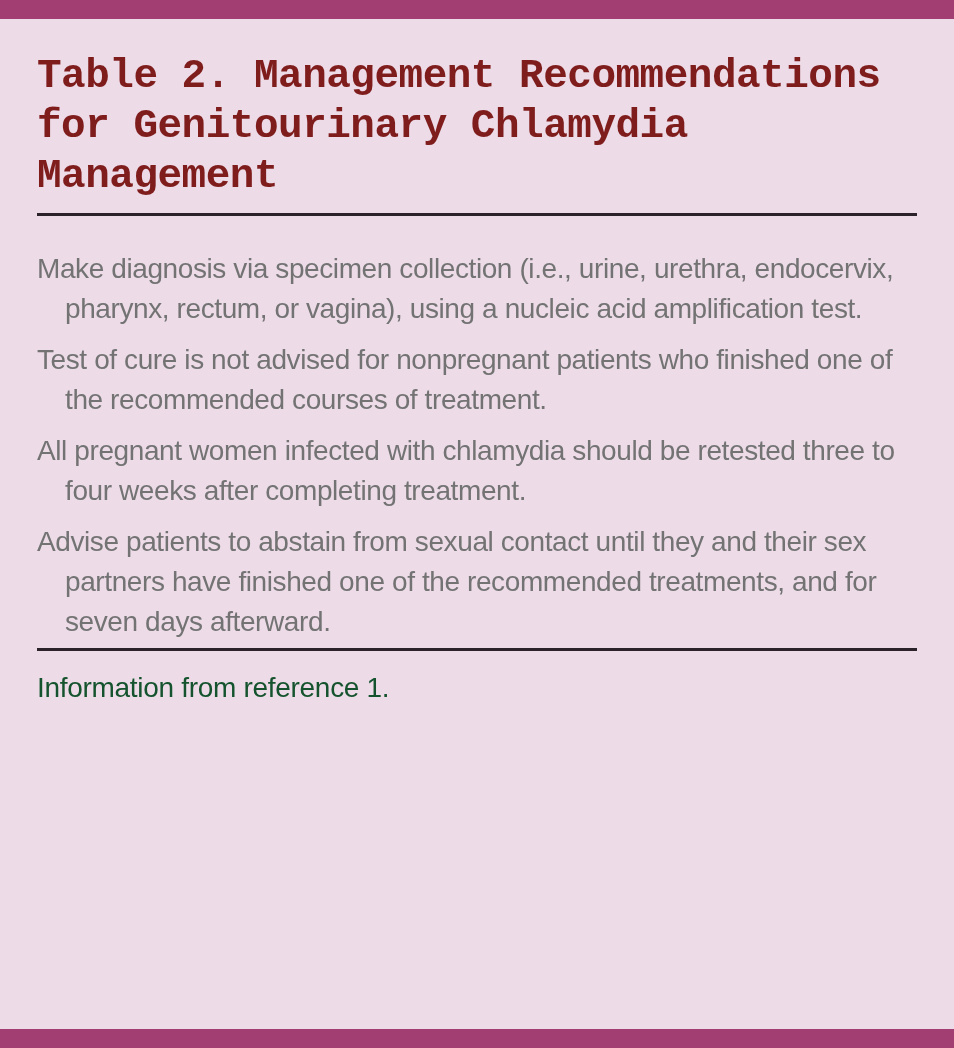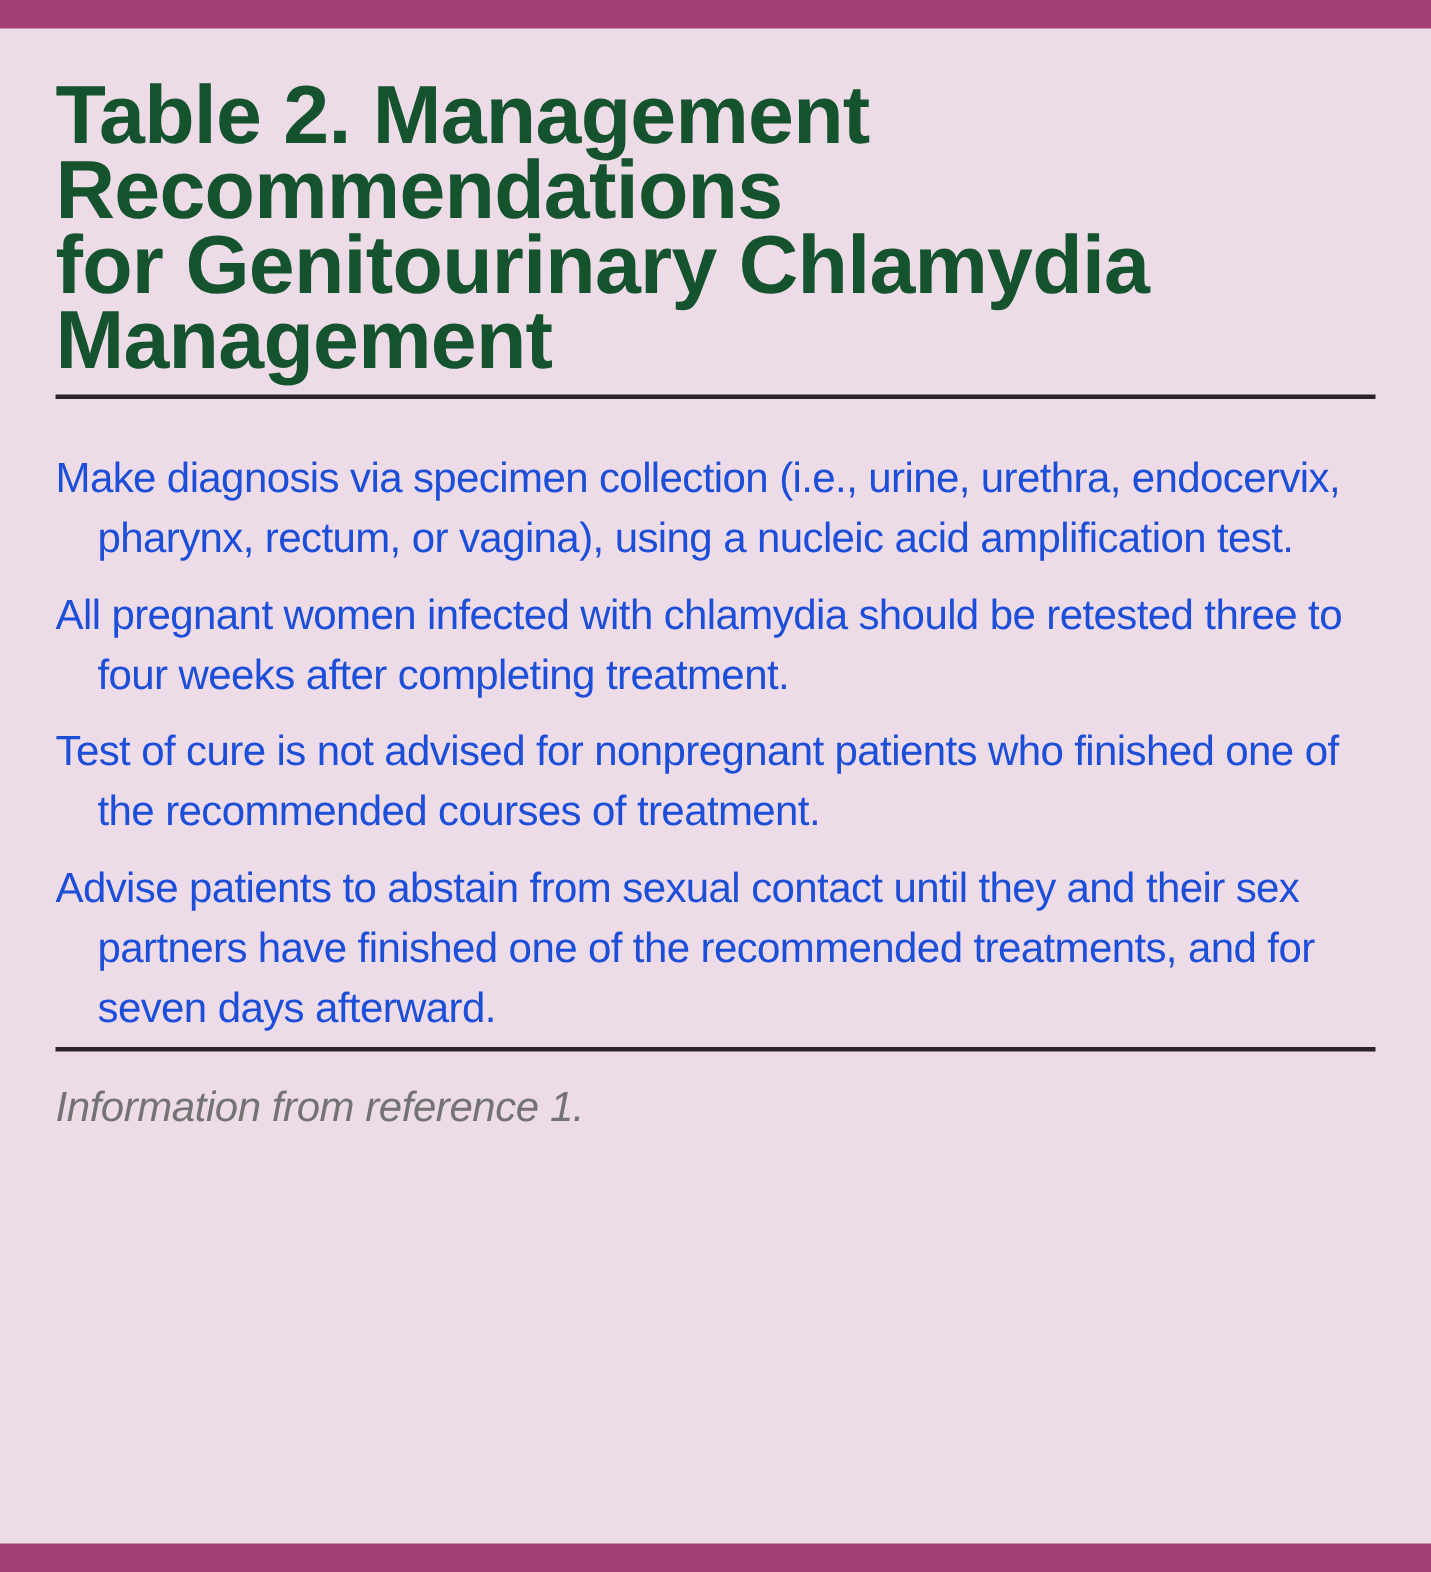--- a/index.html
+++ b/index.html
@@ -21,50 +21,50 @@
     right: 0;
     height: 19px;
     background: #a23e71;
   }
   .accent-bar.top { top: 0; }
   .accent-bar.bottom { bottom: 0; }
   .content {
     padding: 51px 37px 0 37px;
   }
   .table-title {
-    font-size: 55px;
+    font-size: 41px;
     line-height: 50px;
     font-weight: bold;
-    color: #14532d;
+    color: #7f1d1d;
     letter-spacing: -0.5px;
+    font-family: Liberation Mono, monospace;
   }
   .rule {
     height: 3px;
     background: #2b2329;
     border: none;
   }
   .rule-top { margin-top: 12px; }
   .recommendations { margin-top: 33px; }
   .rec-item {
     font-size: 28px;
     line-height: 40px;
-    color: #1d4ed8;
+    color: #737373;
     letter-spacing: -0.4px;
     padding-left: 28px;
     text-indent: -28px;
     margin-bottom: 11px;
   }
   .rec-item:last-child { margin-bottom: 0; }
   .rule-bottom { margin-top: 6px; }
   .footnote {
     margin-top: 17px;
     font-size: 28px;
     line-height: 40px;
-    font-style: italic;
-    color: #737373;
+    color: #14532d;
     letter-spacing: -0.3px;
   }
 </style>
 </head>
 <body>
 
 <div class="page">
 
   <div class="accent-bar top"></div>
 
@@ -72,22 +72,22 @@
 
     <h2 class="table-title">
       <span style="display:block">Table 2. Management Recommendations</span>
       <span style="display:block">for Genitourinary Chlamydia Management</span>
     </h2>
 
     <div class="rule rule-top"></div>
 
     <div class="recommendations">
       <p class="rec-item">Make diagnosis via specimen collection (i.e., urine, urethra, endocervix, pharynx, rectum, or vagina), using a nucleic acid amplification test.</p>
+      <p class="rec-item">Test of cure is not advised for nonpregnant patients who finished one of the recommended courses of treatment.</p>
       <p class="rec-item">All pregnant women infected with chlamydia should be retested three to four weeks after completing treatment.</p>
-      <p class="rec-item">Test of cure is not advised for nonpregnant patients who finished one of the recommended courses of treatment.</p>
       <p class="rec-item">Advise patients to abstain from sexual contact until they and their sex partners have finished one of the recommended treatments, and for seven days afterward.</p>
     </div>
 
     <div class="rule rule-bottom"></div>
 
     <p class="footnote">Information from reference 1.</p>
 
   </div>
 
   <div class="accent-bar bottom"></div>

